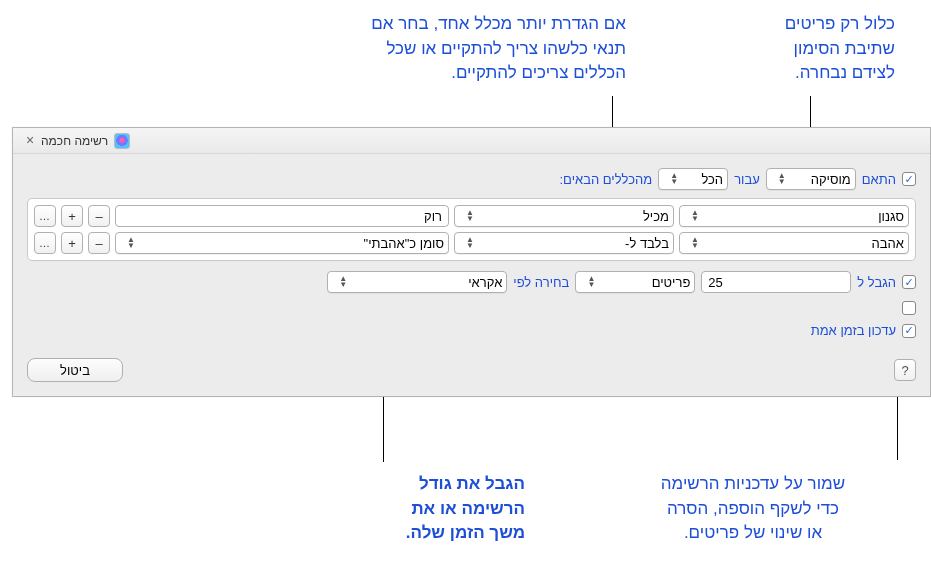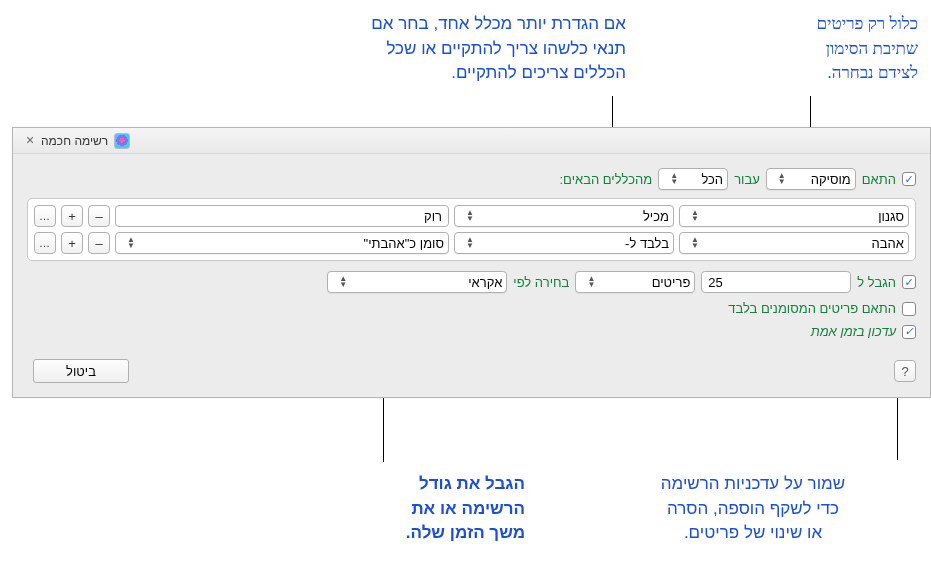--- a/index.html
+++ b/index.html
@@ -100,33 +100,33 @@
   background:#fff; padding:0 6px; font-size:13px; text-align:left;
 }
 .footer { display:flex; align-items:center; padding:10px 14px 14px 14px; }
 .help-btn {
   width:22px; height:22px; border:1px solid #b0b0b0; border-radius:4px;
   background:linear-gradient(#fff,#f0f0f0); display:inline-flex;
   align-items:center; justify-content:center; color:#555; font-size:13px;
 }
 .spacer { flex:1; }
 .btn {
-  height:24px; min-width:96px; border:1px solid #b0b0b0; border-radius:3px;
-  background:linear-gradient(#fdfdfd,#efefef); font-size:13px; padding:0 4px;margin-left:6px;
+  height:24px; min-width:96px; border:1px solid #b0b0b0; border-radius:8px;
+  background:linear-gradient(#fdfdfd,#efefef); font-size:13px; padding:0 4px;
 }
 .btn.primary {
   border:1.5px solid #2f6fe0; color:#1a53c2;
   box-shadow: 0 0 0 2px rgba(61,126,233,.25);
 }
-.label-text { font-size:13px; color:#15803d; }
+.label-text { font-size:13px; color:#1d4ed8; }
 </style>
 </head>
 <body>
 
-<div class="annotation" style="top:12px; right:13px; width:220px;font-family:Liberation Serif, serif;">כלול רק פריטים<br>שתיבת הסימון<br>לצידם נבחרה.</div>
+<div class="annotation" style="top:12px; right:36px; width:220px;">כלול רק פריטים<br>שתיבת הסימון<br>לצידם נבחרה.</div>
 <div class="annotation" style="top:12px; right:305px; width:360px;">אם הגדרת יותר מכלל אחד, בחר אם<br>תנאי כלשהו צריך להתקיים או שכל<br>הכללים צריכים להתקיים.</div>
 <div class="annotation" style="top:472px; right:28px; width:300px;text-align:center;">שמור על עדכניות הרשימה<br>כדי לשקף הוספה, הסרה<br>או שינוי של פריטים.</div>
 <div class="annotation" style="top:472px; right:406px; width:220px;font-weight:bold;">הגבל את גודל<br>הרשימה או את<br>משך הזמן שלה.</div>
 
 <div class="callout-line" style="top:96px; right:120px; width:1px; height:264px;"></div>
 <div class="callout-line" style="top:360px; right:120px; width:693px; height:1px;"></div>
 
 <div class="callout-line" style="top:96px; right:318px; width:1px; height:104px;"></div>
 
 <div class="callout-line" style="top:395px; right:33px; width:1px; height:65px;"></div>
@@ -202,24 +202,23 @@
       </span>
       <span class="label-text">בחירה לפי</span>
       <span class="select" style="width:180px;">
         <span>אקראי</span>
         <span class="chev">▲<br>▼</span>
       </span>
     </div>
 
     <div class="row">
       <span class="checkbox"></span>
-      <span class="label-text">התאם פריטים המסומנים בלבד</span>
-    </div>
-
-    <div class="row" style="margin-bottom:0;font-style:italic;">
+    </div>
+
+    <div class="row" style="margin-bottom:0;">
       <span class="checkbox checked"></span>
       <span class="label-text">עדכון בזמן אמת</span>
     </div>
   </div>
 
   <div class="footer">
     <span class="help-btn">?</span>
     <span class="spacer"></span>
     <span style="width:10px;"></span>
     <button class="btn">ביטול</button>

